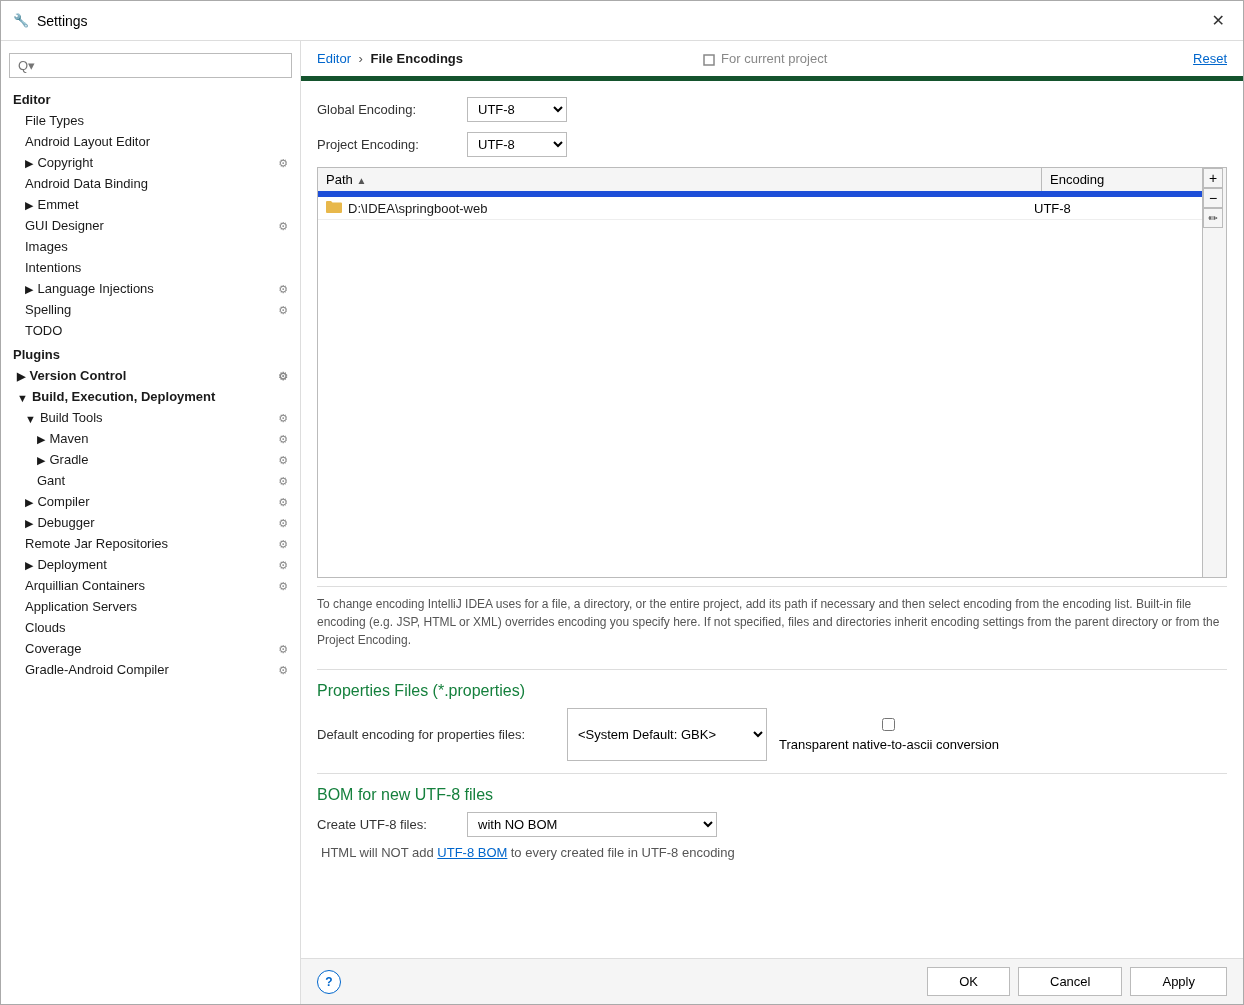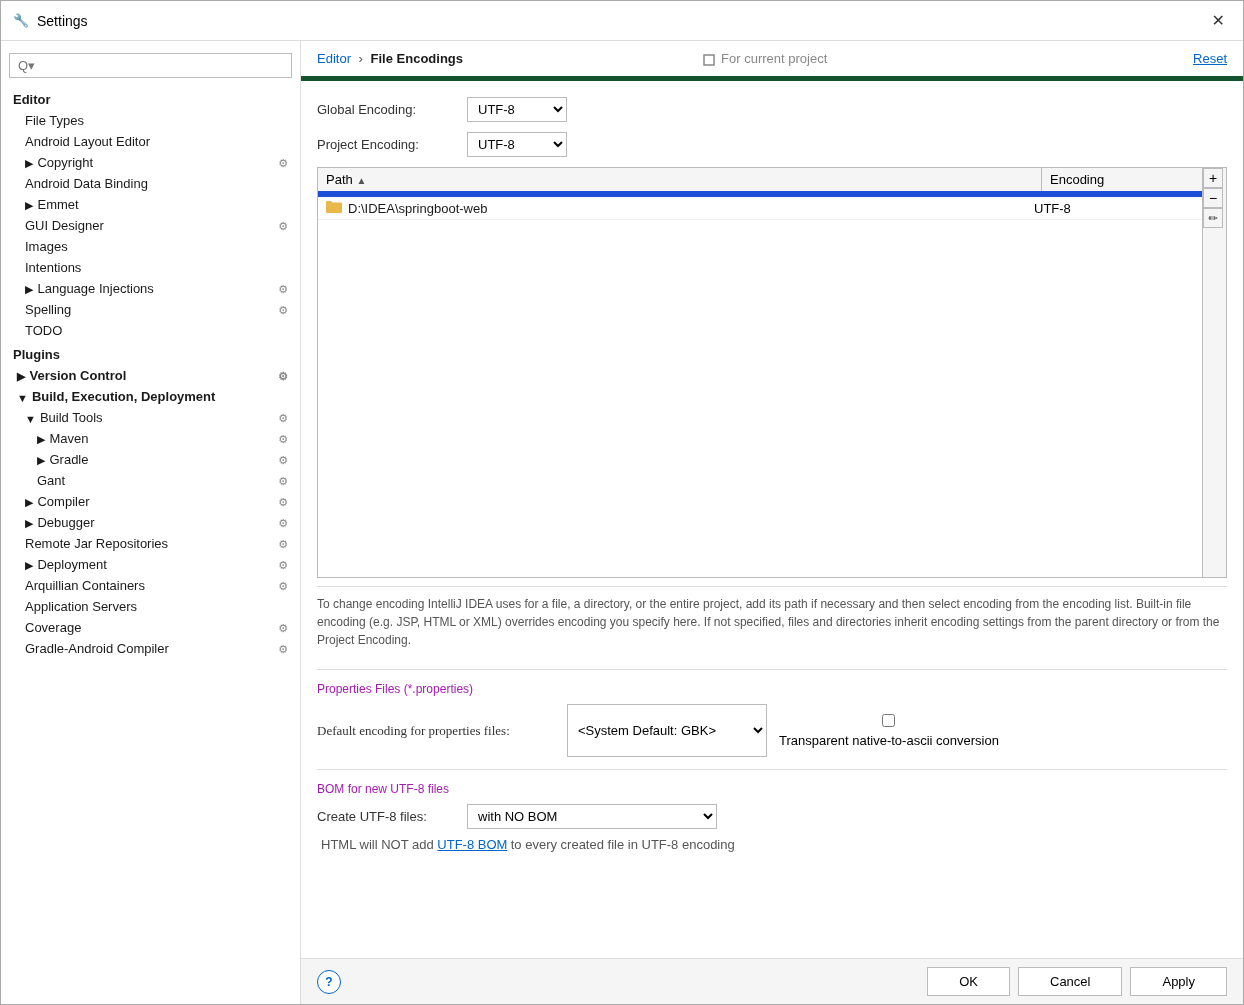--- a/index.html
+++ b/index.html
@@ -37,23 +37,23 @@
     .file-table-col-enc { width: 160px; padding: 4px 8px; font-weight: 500; }
     .sort-arrow { font-size: 10px; color: #555; }
     .file-table-body { min-height: 380px; position: relative; }
     .file-table-row { display: flex; align-items: center; padding: 3px 8px; border-bottom: 1px solid #eee; }
     .file-icon { width: 16px; height: 16px; margin-right: 6px; }
     .file-path { flex: 1; color: #1a1a1a; }
     .file-enc { width: 160px; }
     .table-btn { width: 20px; height: 20px; border: 1px solid #bbb; background: #f5f5f5; cursor: pointer; display: flex; align-items: center; justify-content: center; font-size: 14px; }
     .info-text { font-size: 12px; color: #555; line-height: 1.5; padding: 8px 0; border-top: 1px solid #ddd; margin-top: 4px; }
     .section-divider { border: none; border-top: 1px solid #ddd; margin: 12px 0; }
-    .section-title { font-size: 12px; color: #a21caf; margin-bottom: 8px; }
+    .section-title { font-size: 16px; color: #15803d; margin-bottom: 8px; }
     .properties-row { display: flex; align-items: center; margin-bottom: 10px; }
-    .properties-label { width: 250px; color: #333; font-family: Liberation Serif, serif; }
+    .properties-label { width: 250px; color: #333; }
     .properties-select { padding: 17px 6px; border: 1px solid #bbb; background: #fff; font-size: 13px; min-width: 200px; cursor: pointer; }
     .checkbox-row { display: flex; align-items: center; gap: 6px; flex-direction: column; }
     .bom-row { display: flex; align-items: center; margin-bottom: 8px; }
     .bom-label { width: 150px; color: #333; }
     .bom-select { padding: 3px 6px; border: 1px solid #bbb; background: #fff; font-size: 13px; min-width: 250px; cursor: pointer; }
     .bom-note { font-size: 12px; color: #555; padding-left: 4px; }
     .bom-note a { color: #0066cc; }
     .footer { display: flex; justify-content: flex-end; align-items: center; padding: 8px 16px; border-top: 1px solid #ddd; gap: 8px; background: #f5f5f5; }
     .footer-btn { padding: 6px 31px; font-size: 13px; cursor: pointer; border: 1px solid #bbb; background: #fff; }
     .footer-btn.primary { background: #fff; }
@@ -171,20 +171,23 @@
         <span class="expand-arrow">▶</span>
         <span>Deployment</span>
         <span class="gear-icon">⚙</span>
       </div>
       <div class="sidebar-item level2">
         <span>Arquillian Containers</span>
         <span class="gear-icon">⚙</span>
       </div>
       <div class="sidebar-item level2">
         <span>Application Servers</span>
+      </div>
+      <div class="sidebar-item level2">
+        <span>Clouds</span>
       </div>
       <div class="sidebar-item level2">
         <span>Coverage</span>
         <span class="gear-icon">⚙</span>
       </div>
       <div class="sidebar-item level2">
         <span>Gradle-Android Compiler</span>
         <span class="gear-icon">⚙</span>
       </div>
     </div>

